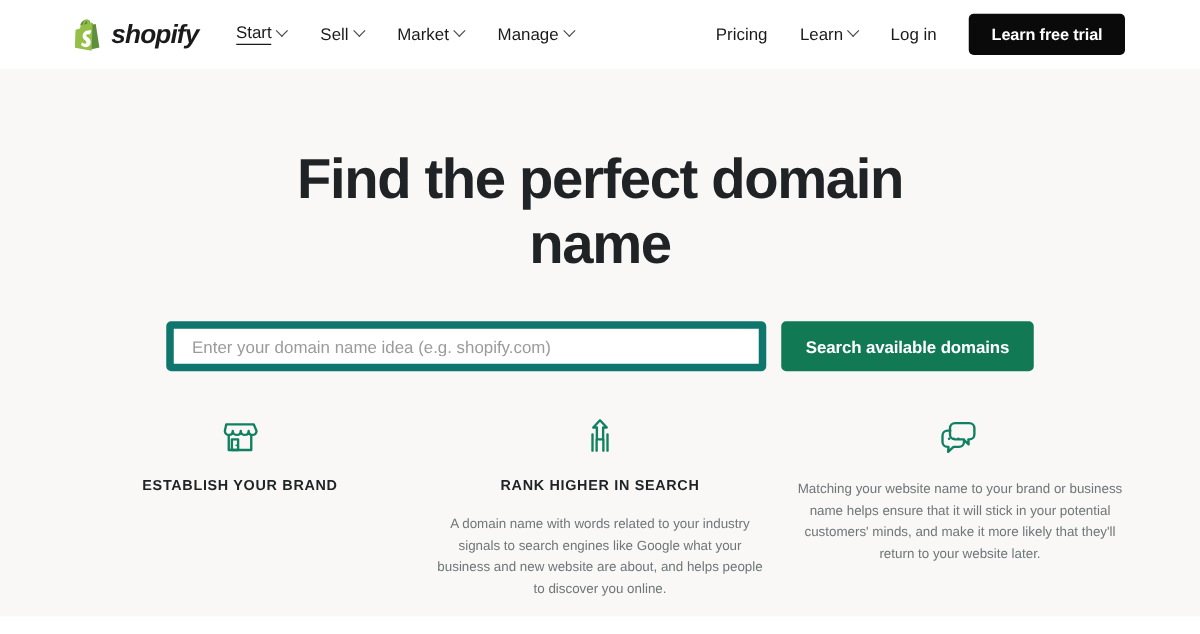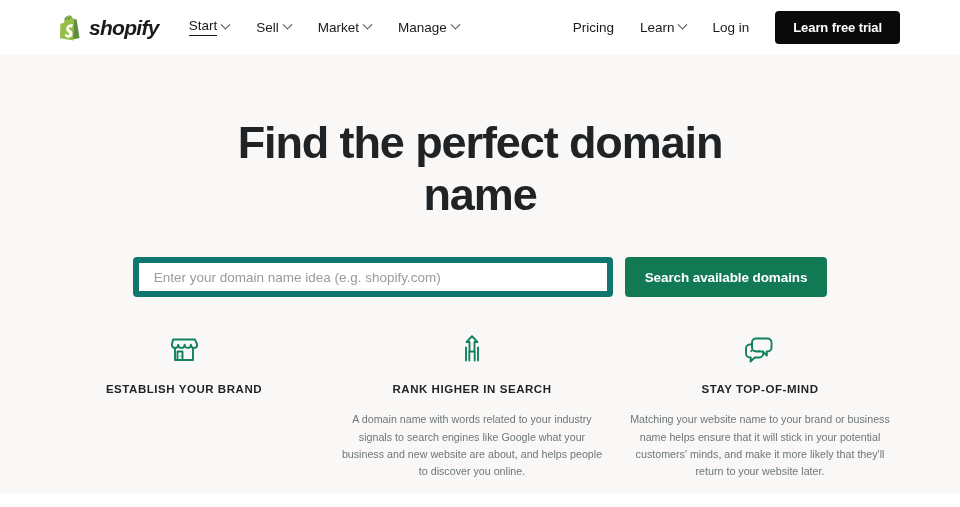--- a/index.html
+++ b/index.html
@@ -138,20 +138,21 @@
     cursor: pointer;
     font-family: "Liberation Sans", sans-serif;
     letter-spacing: -0.1px;
     white-space: nowrap;
   }
 
   
   .features {
     margin-top: 34px;
     display: flex;
+    justify-content: center;
     gap: 0;
     padding: 0 40px;
   }
   .feature {
     width: 288px;
     text-align: center;
     padding: 0 6px;
   }
   .feature-icon {
     height: 34px;
@@ -265,18 +266,17 @@
     <div class="feature">
       <div class="feature-icon">
         <svg width="34" height="32" viewBox="0 0 34 32" fill="none" stroke="#108060" stroke-width="1.9" stroke-linecap="round" stroke-linejoin="round" xmlns="http://www.w3.org/2000/svg">
           <path d="M13 5.5h11.5c2.2 0 4 1.8 4 4v5c0 2.2-1.8 4-4 4h-.8l.2 4-4.2-4H13c-2.2 0-4-1.8-4-4v-5c0-2.2 1.8-4 4-4z"></path>
           <path d="M9.2 11.5H7c-2.2 0-4 1.8-4 4v5c0 2.2 1.8 4 4 4h.8l-.3 4 4.3-4h4.4c2.2 0 4-1.8 4-4v-1.8"></path>
           <circle cx="8.3" cy="18" r="1.05" fill="#108060" stroke="none"></circle>
           <circle cx="12" cy="18" r="1.05" fill="#108060" stroke="none"></circle>
           <circle cx="15.7" cy="18" r="1.05" fill="#108060" stroke="none"></circle>
         </svg>
       </div>
-      <div class="feature-title">STAY TOP-OF-MIND</div>
       <div class="feature-desc">Matching your website name to your brand or business name helps ensure that it will stick in your potential customers' minds, and make it more likely that they'll return to your website later.</div>
     </div>
 
   </div>
 </div>
 
 </body></html>

